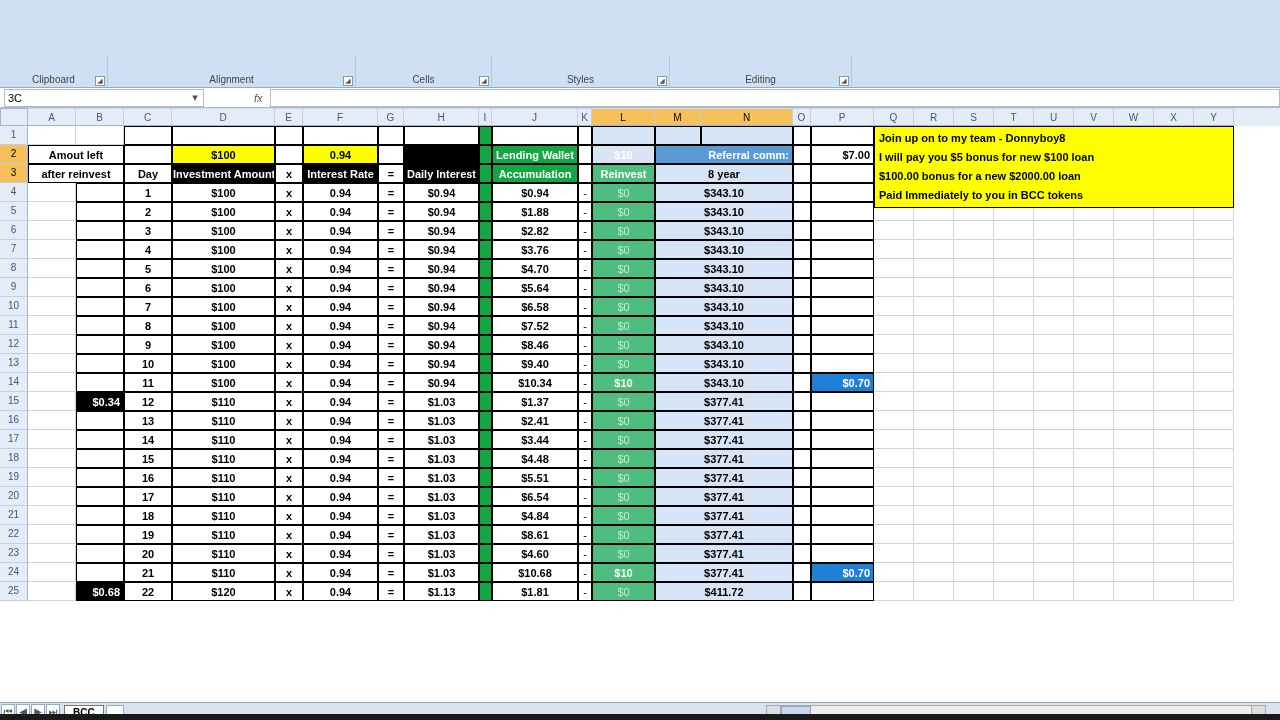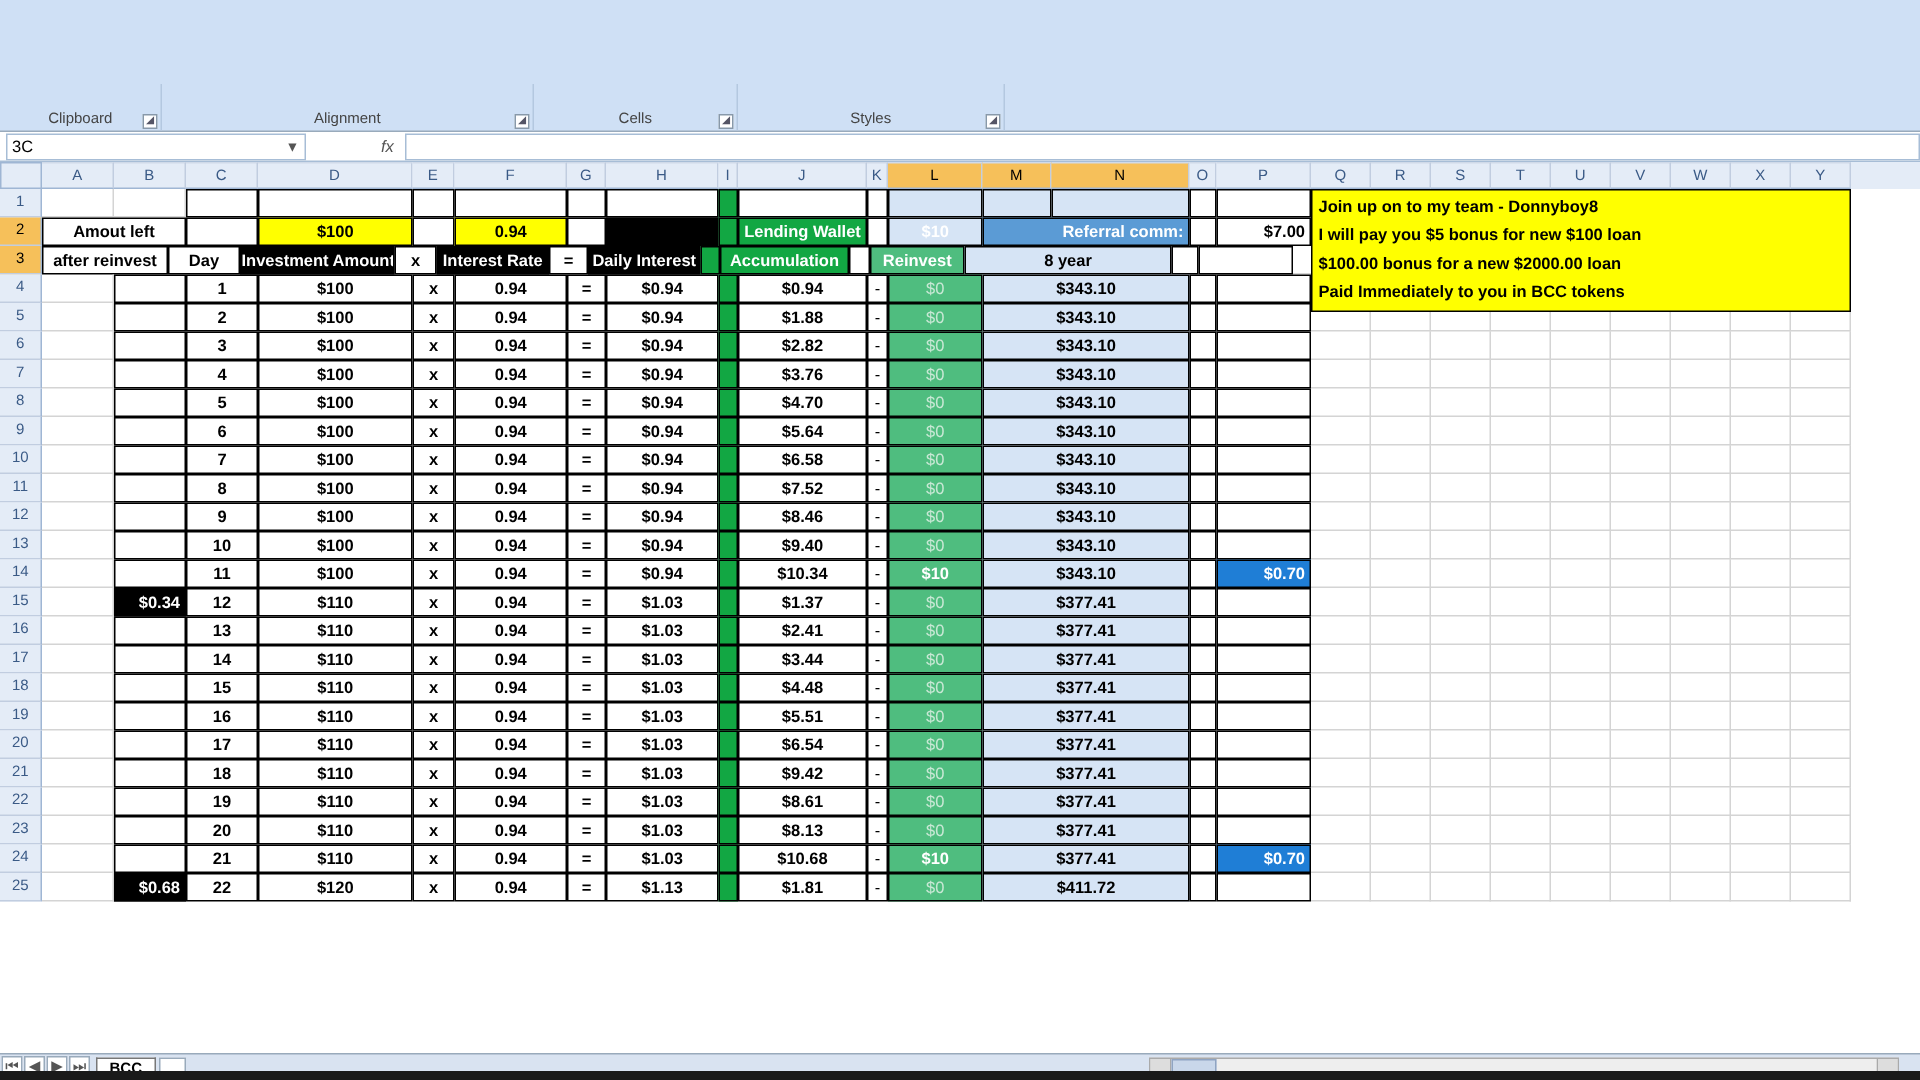--- a/index.html
+++ b/index.html
@@ -66,20 +66,24 @@
       <span class="dlg">◢</span>
     </div>
     <div class="ribbon-group" style="width: 136px;">
       <span>Cells</span>
       <span class="dlg">◢</span>
     </div>
     <div class="ribbon-group" style="width: 178px;">
       <span>Styles</span>
       <span class="dlg">◢</span>
     </div>
+    <div class="ribbon-group" style="width: 182px;">
+      <span>Editing</span>
+      <span class="dlg">◢</span>
+    </div>
   </div>
 <div class="name-box-row">
   <div class="name-box">
     <span>3C</span>
     <span class="dd">▾</span>
   </div>
   <span class="fx-label">fx</span>
   <div class="formula-bar"></div>
 </div>
 
@@ -188,21 +192,21 @@
           <div class="cell " style="width:40px"></div>
           <div class="cell " style="width:40px"></div>
           <div class="cell " style="width:40px"></div>
           <div class="cell " style="width:40px"></div>
           <div class="cell " style="width:40px"></div>
           <div class="cell " style="width:40px"></div>
           <div class="cell " style="width:40px"></div>
           <div class="cell " style="width:40px"></div>
         </div>
         <div class="row">
-          <div class="cell bold border1" style="width:84px">after reinvest</div>
+          <div class="cell bold border1" style="width:96px">after reinvest</div>
           <div class="cell bold border1" style="width:48px">Day</div>
           <div class="cell blackc bold border1" style="width:103px">Investment Amount</div>
           <div class="cell bold border1" style="width:28px">x</div>
           <div class="cell blackc bold border1" style="width:75px">Interest Rate</div>
           <div class="cell bold border1" style="width:26px">=</div>
           <div class="cell blackc bold border1" style="width:75px">Daily Interest</div>
           <div class="cell greenb border1" style="width:13px"></div>
           <div class="cell greenb bold border1" style="width:86px">Accumulation</div>
           <div class="cell border1" style="width:14px"></div>
           <div class="cell ltgreen bold border1" style="width:63px">Reinvest</div>
@@ -664,21 +668,21 @@
         <div class="row">
           <div class="cell " style="width:48px"></div>
           <div class="cell border1" style="width:48px"></div>
           <div class="cell bold border1" style="width:48px">18</div>
           <div class="cell bold border1" style="width:103px">$110</div>
           <div class="cell bold border1" style="width:28px">x</div>
           <div class="cell bold border1" style="width:75px">0.94</div>
           <div class="cell bold border1" style="width:26px">=</div>
           <div class="cell bold border1" style="width:75px">$1.03</div>
           <div class="cell greenb border1" style="width:13px"></div>
-          <div class="cell bold border1" style="width:86px">$9.42</div>
+          <div class="cell bold border1" style="width:86px">$4.84</div>
           <div class="cell border1" style="width:14px">-</div>
           <div class="cell ltgreeng border1" style="width:63px">$0</div>
           <div class="cell bold border1 selcol" style="width:138px">$377.41</div>
           <div class="cell border1" style="width:18px"></div>
           <div class="cell border1" style="width:63px"></div>
           <div class="cell " style="width:40px"></div>
           <div class="cell " style="width:40px"></div>
           <div class="cell " style="width:40px"></div>
           <div class="cell " style="width:40px"></div>
           <div class="cell " style="width:40px"></div>
@@ -716,21 +720,21 @@
         <div class="row">
           <div class="cell " style="width:48px"></div>
           <div class="cell border1" style="width:48px"></div>
           <div class="cell bold border1" style="width:48px">20</div>
           <div class="cell bold border1" style="width:103px">$110</div>
           <div class="cell bold border1" style="width:28px">x</div>
           <div class="cell bold border1" style="width:75px">0.94</div>
           <div class="cell bold border1" style="width:26px">=</div>
           <div class="cell bold border1" style="width:75px">$1.03</div>
           <div class="cell greenb border1" style="width:13px"></div>
-          <div class="cell bold border1" style="width:86px">$8.13</div>
+          <div class="cell bold border1" style="width:86px">$4.60</div>
           <div class="cell border1" style="width:14px">-</div>
           <div class="cell ltgreeng border1" style="width:63px">$0</div>
           <div class="cell bold border1 selcol" style="width:138px">$377.41</div>
           <div class="cell border1" style="width:18px"></div>
           <div class="cell border1" style="width:63px"></div>
           <div class="cell " style="width:40px"></div>
           <div class="cell " style="width:40px"></div>
           <div class="cell " style="width:40px"></div>
           <div class="cell " style="width:40px"></div>
           <div class="cell " style="width:40px"></div>

